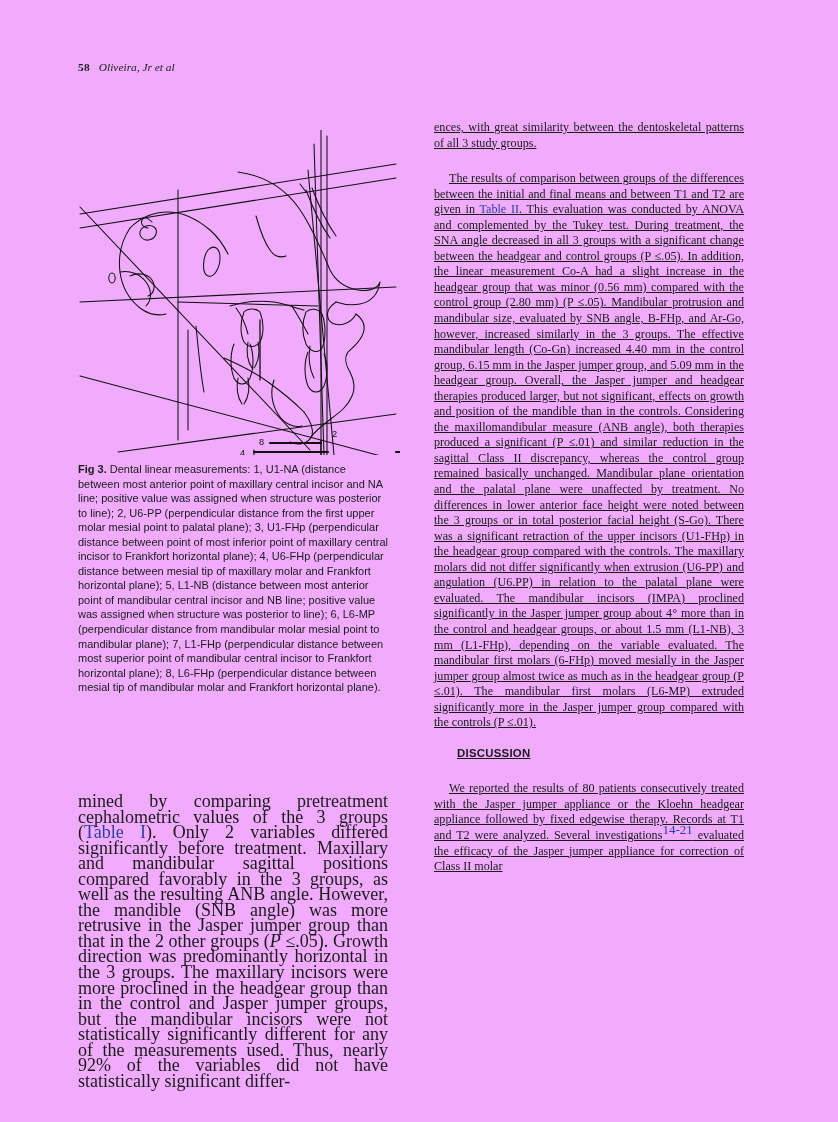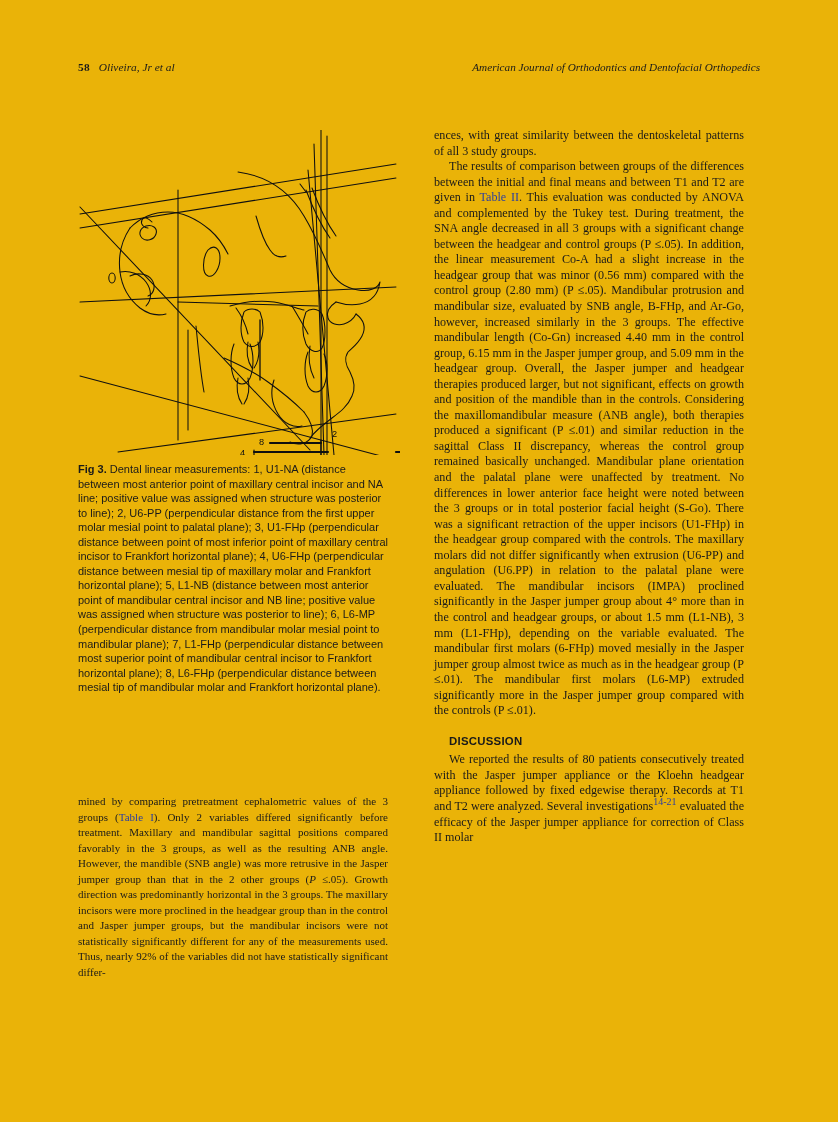--- a/index.html
+++ b/index.html
@@ -14,21 +14,21 @@
     font-family: "Liberation Serif", serif;
     color: #1a1a1a;
     overflow: hidden;
   }
 
   .page {
     position: absolute;
     left: 0; top: 0;
     width: 838px;
     height: 1122px;
-    background: #eab308;
+    background: #f0abfc;
   }
 
   
   .runhead {
     position: absolute;
     left: 78px;
     top: 60px;
     width: 682px;
     height: 40px;
   }
@@ -63,49 +63,51 @@
   .col {
     position: absolute;
     font-size: 12.1px;
     line-height: 15.55px;
     text-align: justify;
     text-justify: inter-word;
     hyphens: none;
   }
   .col-right {
     left: 434px;
-    top: 128px;
+    top: 120px;
     width: 310px;
+    text-decoration: underline;
   }
 
   .col p {
     margin: 0;
     text-align: justify;
   }
   .col p.indent {
     text-indent: 15px;
+    margin-top: 20px;
   }
 
   a.xref {
     color: #2b3fa0;
     text-decoration: none;
   }
   sup.xref-sup {
     color: #2b3fa0;
-    font-size: 10px;
+    font-size: 13px;
     vertical-align: super;
     line-height: 0;
   }
 
   .sect-head {
     font-family: "Liberation Sans", sans-serif;
     font-size: 11.4px;
     font-weight: bold;
     letter-spacing: 0.25px;
-    margin: 15px 0 3px 0;
+    margin: 15px 0 3px 8px;
     text-align: left;
     padding-left: 15px;
   }
 
   
   .figure-block {
     position: absolute;
     left: 78px;
     top: 130px;
     width: 322px;
@@ -129,36 +131,35 @@
   .fig-caption .fig-lbl {
     font-weight: bold;
   }
 
   
   .col-left-body {
     position: absolute;
     left: 78px;
     top: 794px;
     width: 310px;
-    font-size: 11px;
+    font-size: 18px;
     line-height: 15.55px;
     text-align: justify;
   }
 </style>
 </head>
 <body>
 
 <div class="page">
 
   <div class="runhead">
     <div class="runhead-left">
       <span class="folio">58</span><span class="authors">Oliveira, Jr et al</span>
     </div>
     <div class="runhead-right">
-      <div>American Journal of Orthodontics and Dentofacial Orthopedics</div>
     </div>
   </div>
 
   <div class="figure-block">
     <svg class="figure-art" viewBox="0 0 322 325" xmlns="http://www.w3.org/2000/svg">
       <g fill="none" stroke="#101010" stroke-width="1.05" stroke-linecap="round" stroke-linejoin="round">
 
         <path d="M2 98 L318 48"></path>
 
         <path d="M2 84 L318 34"></path>

